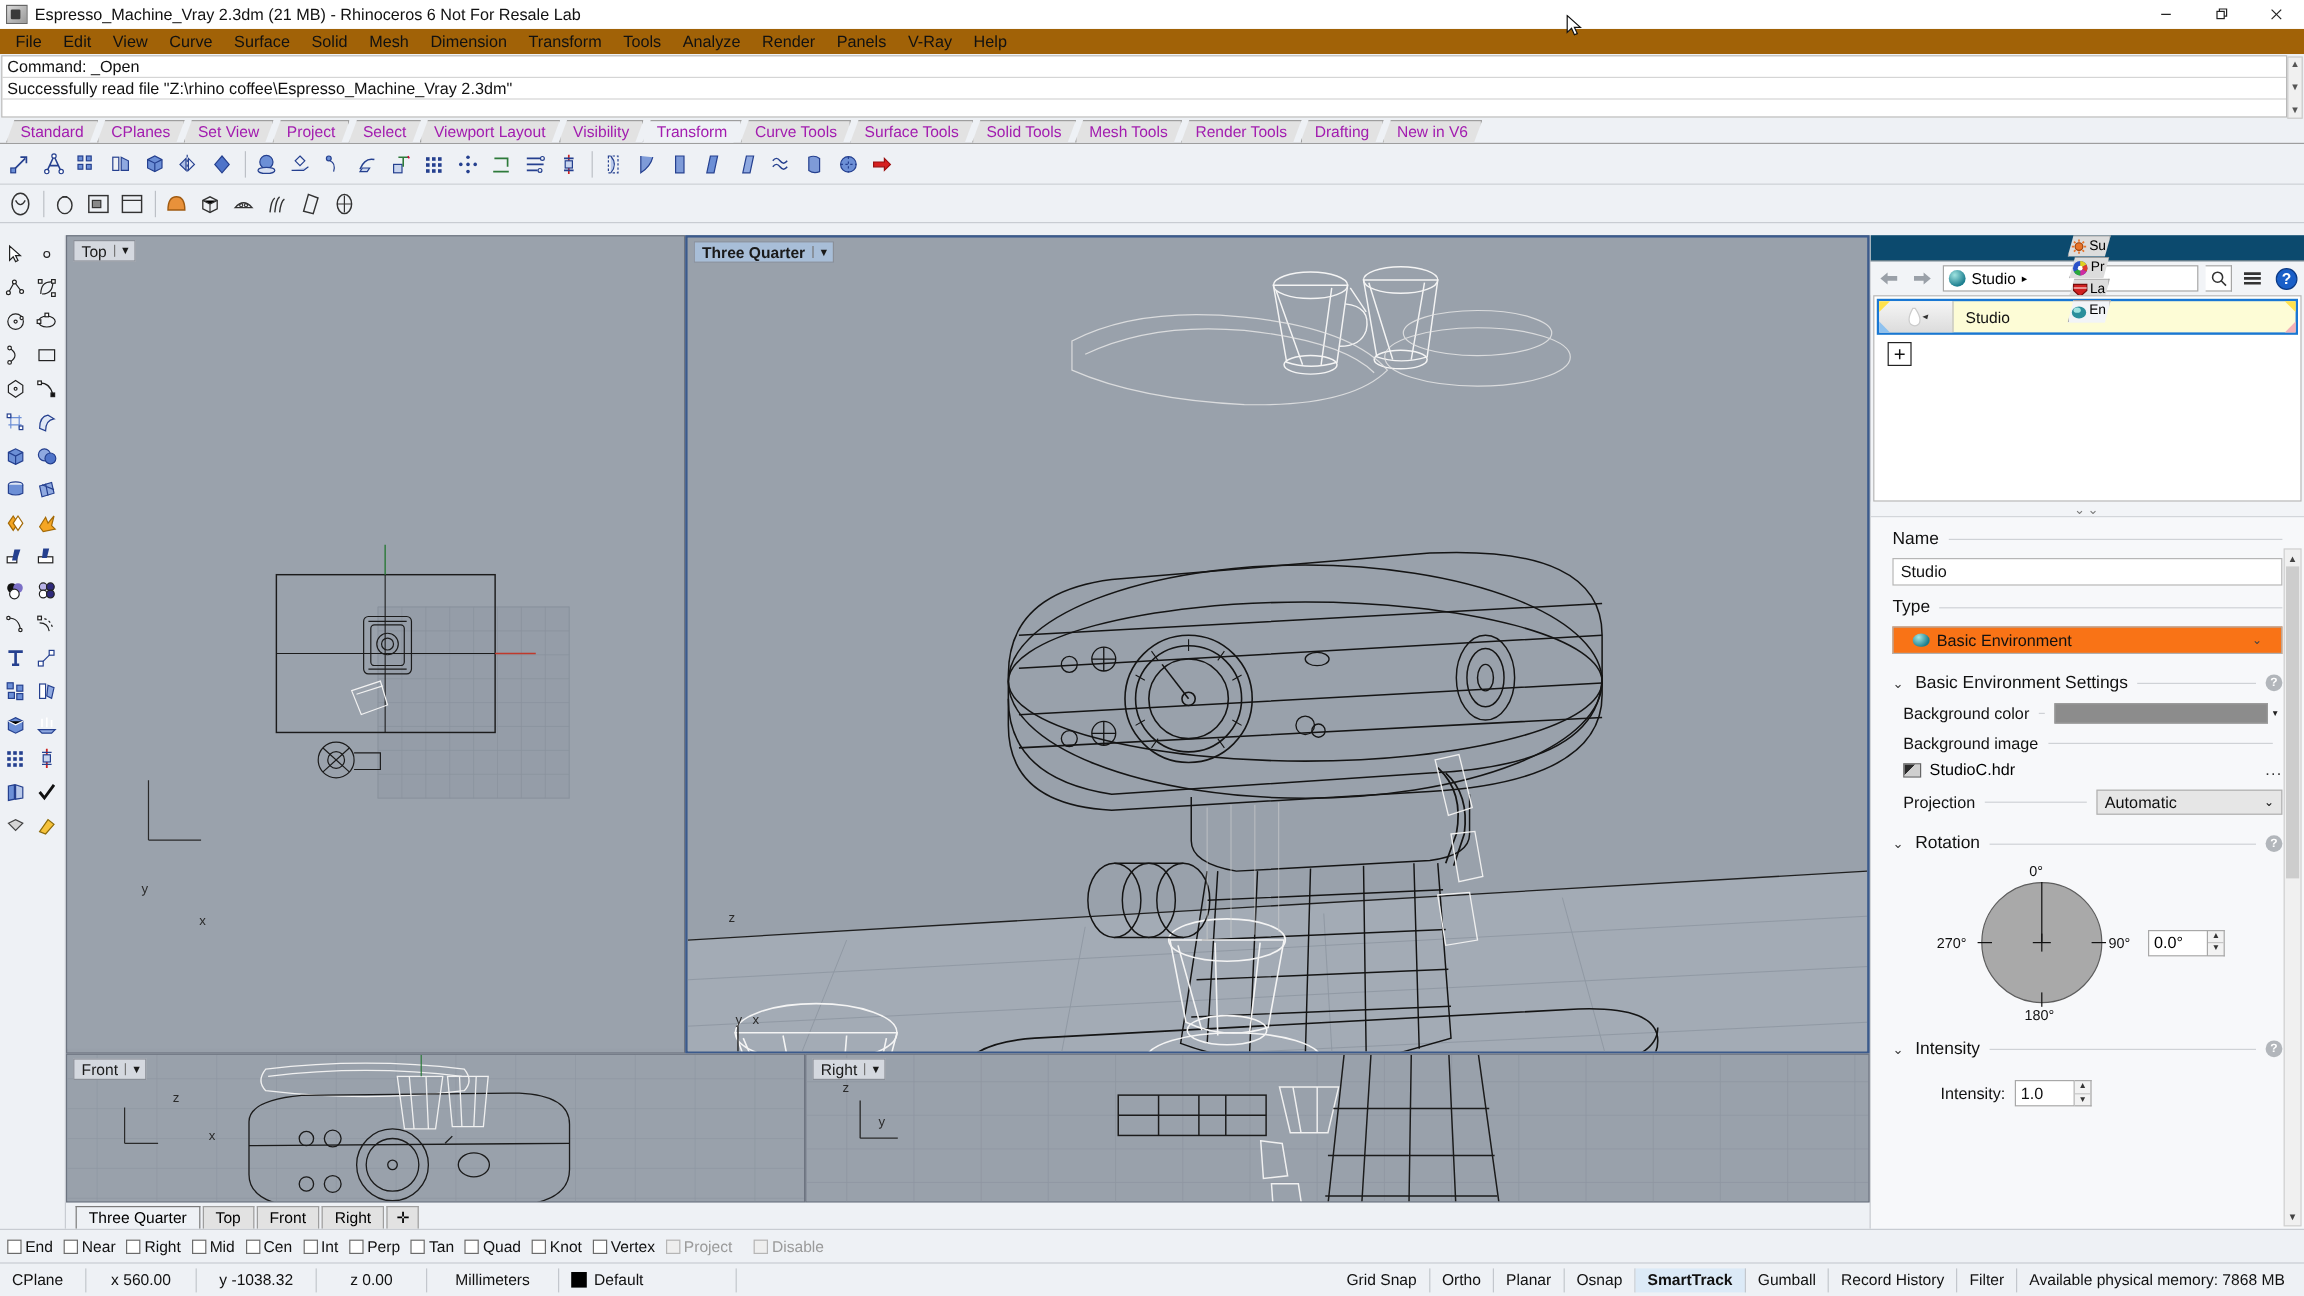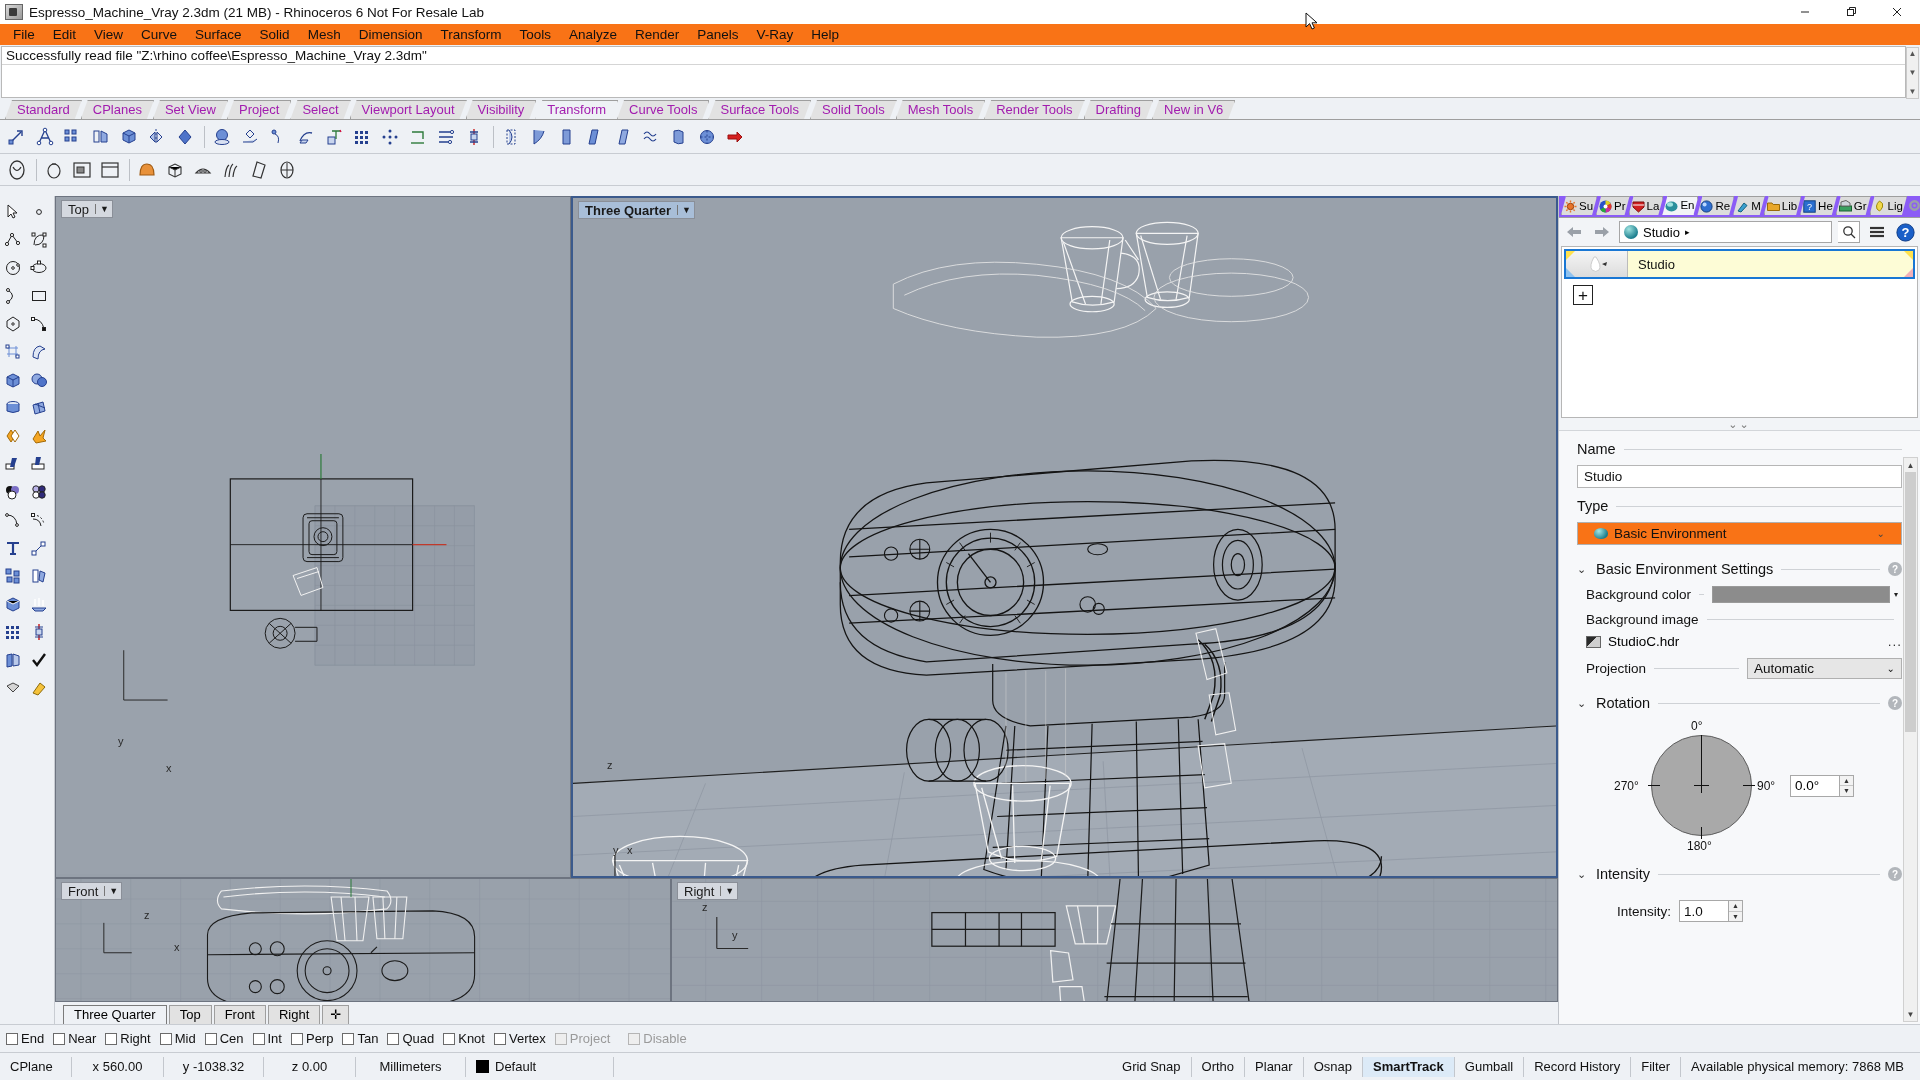--- a/index.html
+++ b/index.html
@@ -27,21 +27,21 @@
   .title-icon::after{
     content:''; position:absolute; left:3px; top:3px; width:8px; height:8px;
     background:#3a3a3a; border-radius:1px;
   }
   .title-text { font-size: 13.5px; color: #111; white-space: nowrap; }
   .win-controls { position: absolute; right: 0; top: 0; height: 24px; display: flex; }
   .win-btn { width: 46px; height: 24px; display: flex; align-items: center; justify-content: center;
              color: #222; font-size: 14px; }
 
   
-  .menubar { height: 21px; background: #f97316; display: flex; align-items: center; padding-left: 4px; }
+  .menubar { height: 21px; background: #a16207; display: flex; align-items: center; padding-left: 4px; }
   .menu-item { padding: 2px 9px; font-size: 13.5px; color: #111; white-space: nowrap; }
 
   
   .cmdpane { background: #fff; border: 1px solid #b9b9b9; margin: 1px 14px 0 1px;
              position: relative; height: 52px; }
   .cmdline { font-size: 13.5px; color: #111; padding: 0 4px; line-height: 17px;
              white-space: nowrap; overflow: hidden; }
   .cmdline.sep { border-bottom: 1px solid #d5d5d5; }
   .cmdline.bold { font-weight: bold; }
   .cmd-scroll { position: absolute; right: -14px; top: 0; width: 13px; height: 52px;
@@ -96,22 +96,22 @@
   .vptabs { height: 22px; background: #eef1f5; display: flex; align-items: flex-end;
             padding-left: 8px; }
   .vptab { height: 19px; line-height: 18px; padding: 0 10px; font-size: 13px;
            background: #e2e2e2; border: 1px solid #9e9e9e; border-bottom: none; margin-right: 2px; }
   .vptab.active { background: #eef1f5; border-color: #7a7a7a; }
   .vptab.plus { padding: 0 7px; }
 
   
   .rpanel { width: 362px; background: #f2f4f7; border-left: 1px solid #c0c4ca;
             display: flex; flex-direction: column; }
-  .rtabs { height: 22px; display: flex; align-items: flex-start; padding-left: 2px;
-           background: #8b5cf6; border-bottom: 1px solid #9e9e9e; }
+  .rtabs { height: 22px; display: flex; align-items: center; padding-left: 2px;
+           background: #0c4a6e; border-bottom: 1px solid #9e9e9e; flex-direction: column; }
   .rtab { height: 19px; line-height: 17px; font-size: 11.5px; padding: 0 3px 0 2px;
           background: #dcdcdc; border: 1px solid #9e9e9e; border-bottom: none;
           display: flex; align-items: center; gap: 2px; margin-right: -1px;
           clip-path: polygon(5px 0, 100% 0, calc(100% - 5px) 100%, 0 100%); }
   .rtab.active { background: #f2f4f7; border-bottom: 1px solid #f2f4f7; z-index: 3; }
   .rtab .ic { width: 13px; height: 13px; flex: none; }
   .rnav { height: 28px; display: flex; align-items: center; gap: 6px; padding: 0 4px;
           background: #f2f4f7; }
   .navarrow { width: 22px; height: 20px; display: flex; align-items: center; justify-content: center;
               color: #9aa0a8; font-size: 16px; }
@@ -261,20 +261,21 @@
     <div class="menu-item">Transform</div>
     <div class="menu-item">Tools</div>
     <div class="menu-item">Analyze</div>
     <div class="menu-item">Render</div>
     <div class="menu-item">Panels</div>
     <div class="menu-item">V-Ray</div>
     <div class="menu-item">Help</div>
   </div>
 
   <div class="cmdpane">
+    <div class="cmdline sep">Command: _Open</div>
     <div class="cmdline sep">Successfully read file "Z:\rhino coffee\Espresso_Machine_Vray 2.3dm"</div>
     <div class="cmd-scroll">
       <div>▲</div>
       <div>▼</div>
       <div>▼</div>
     </div>
   </div>
 
   <div class="tbtabs">
     <div class="tbtab">Standard</div>

